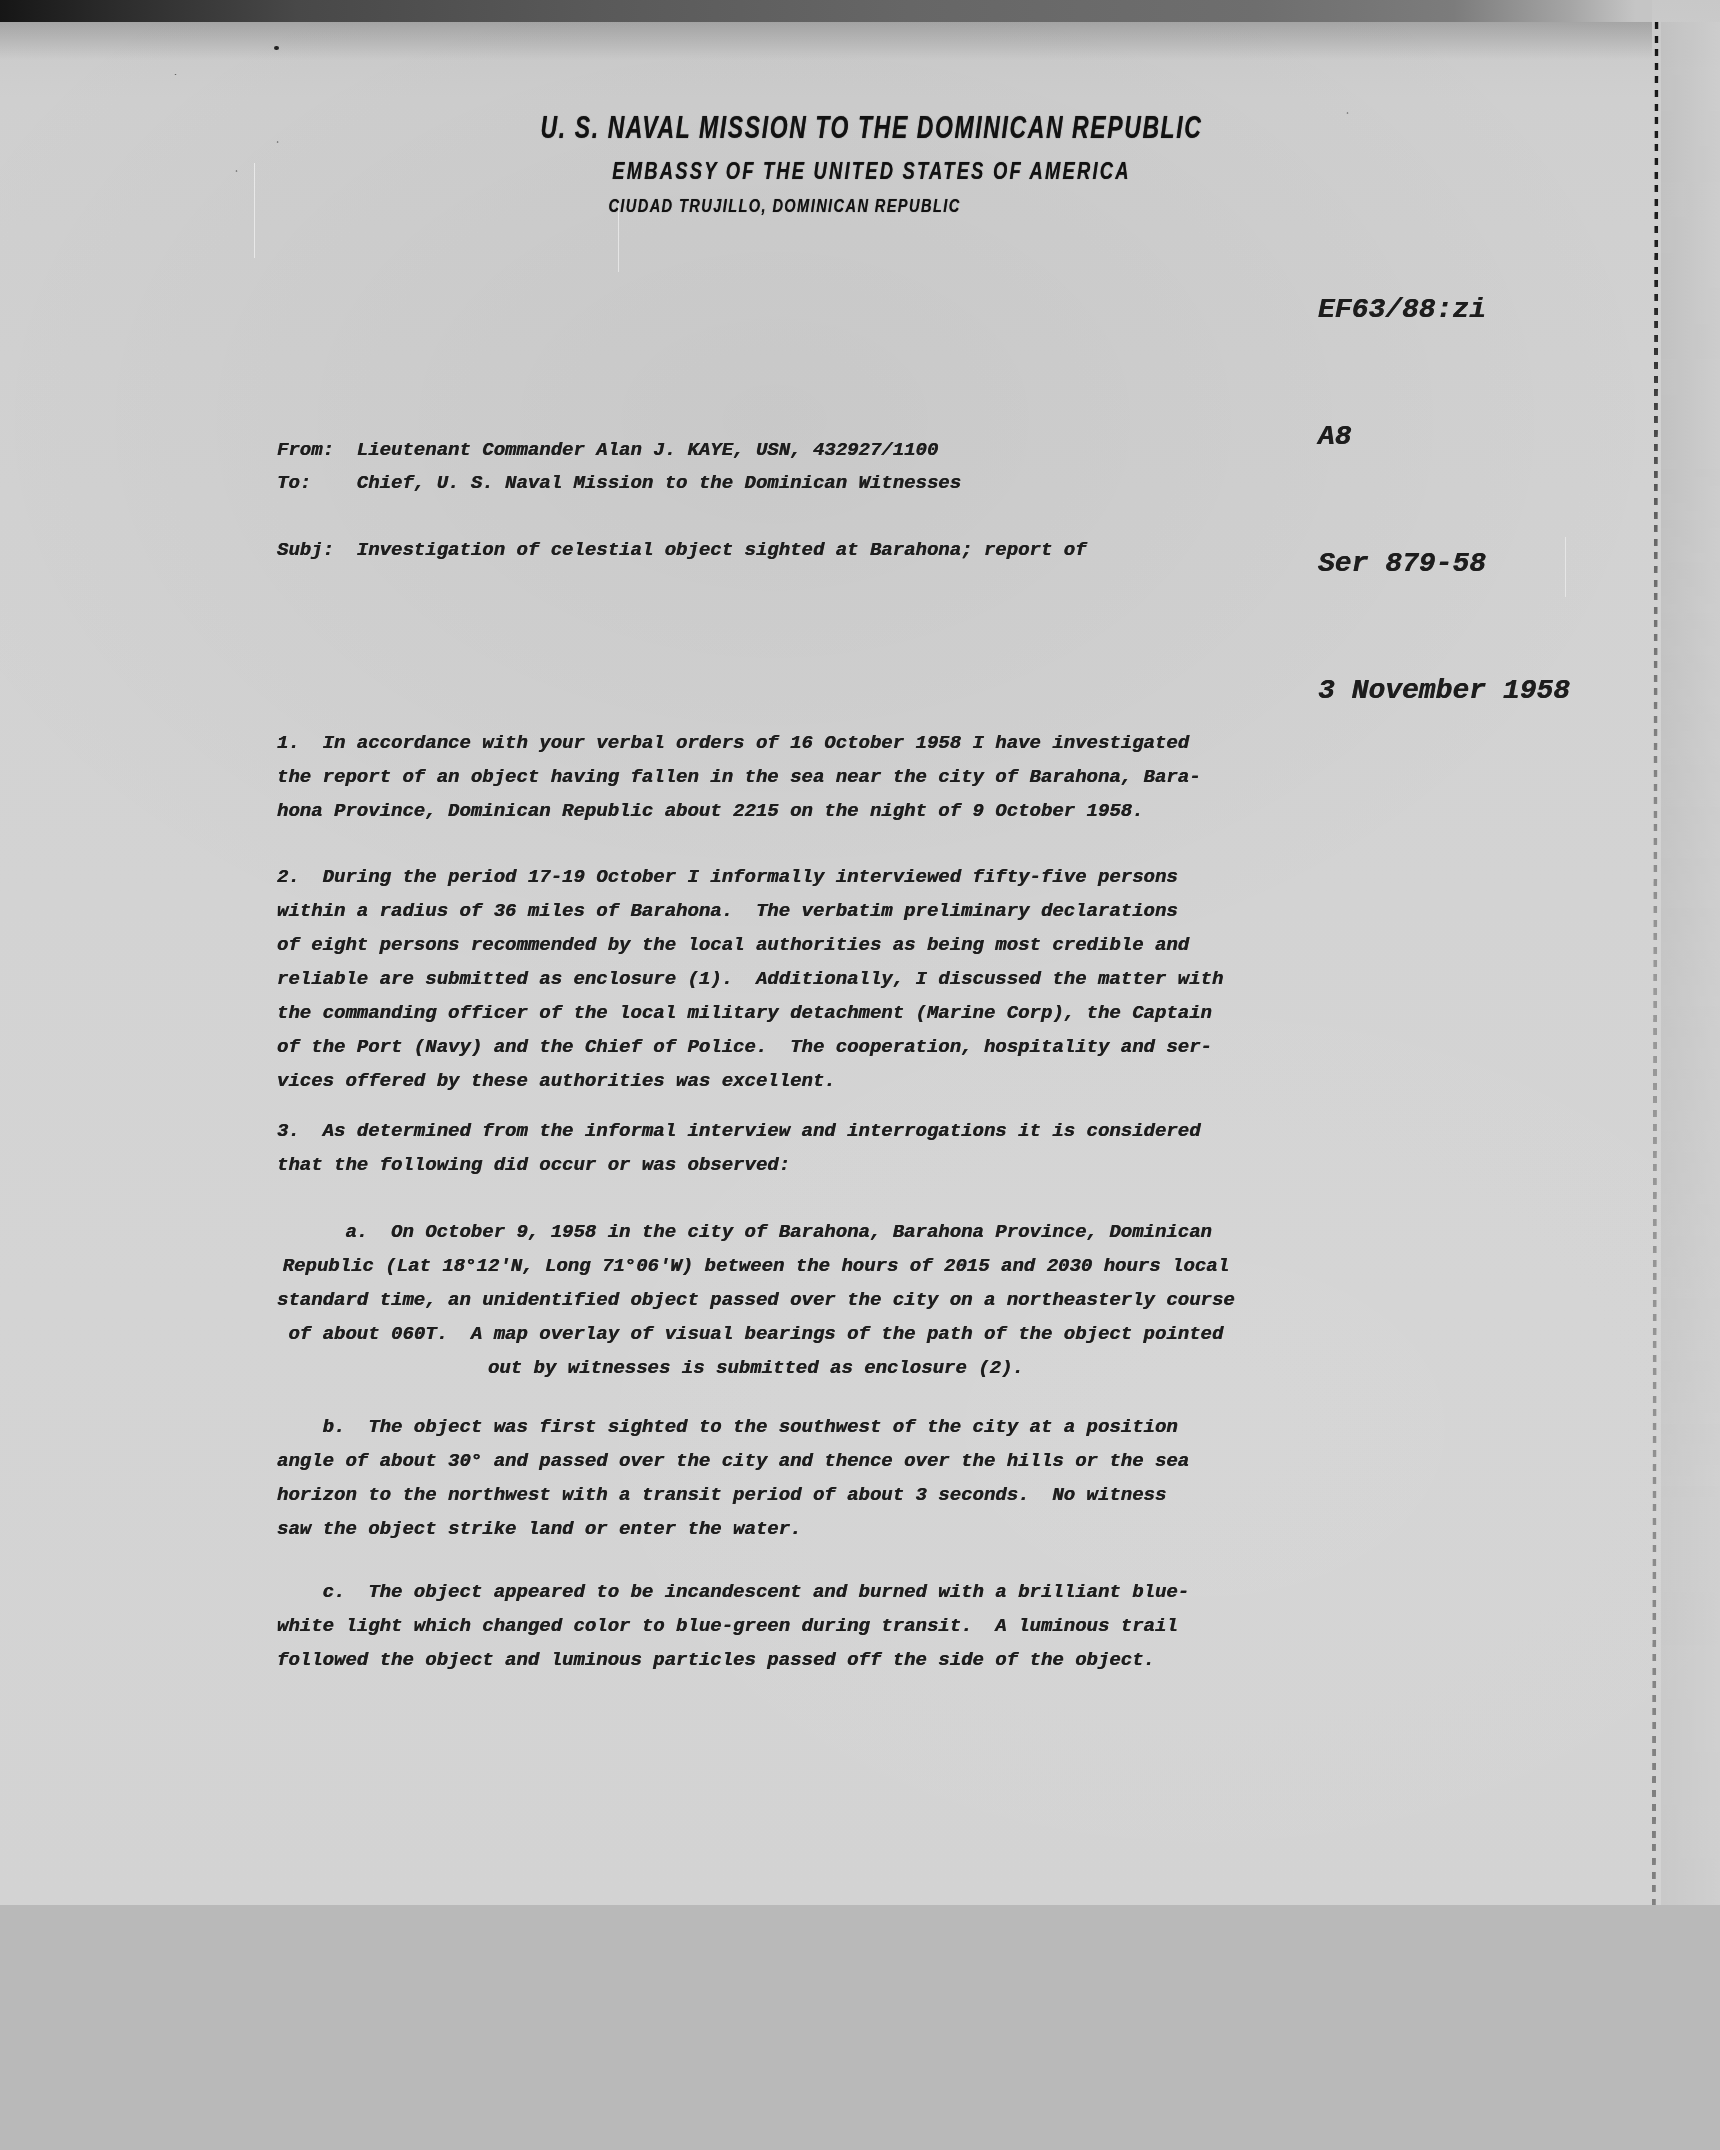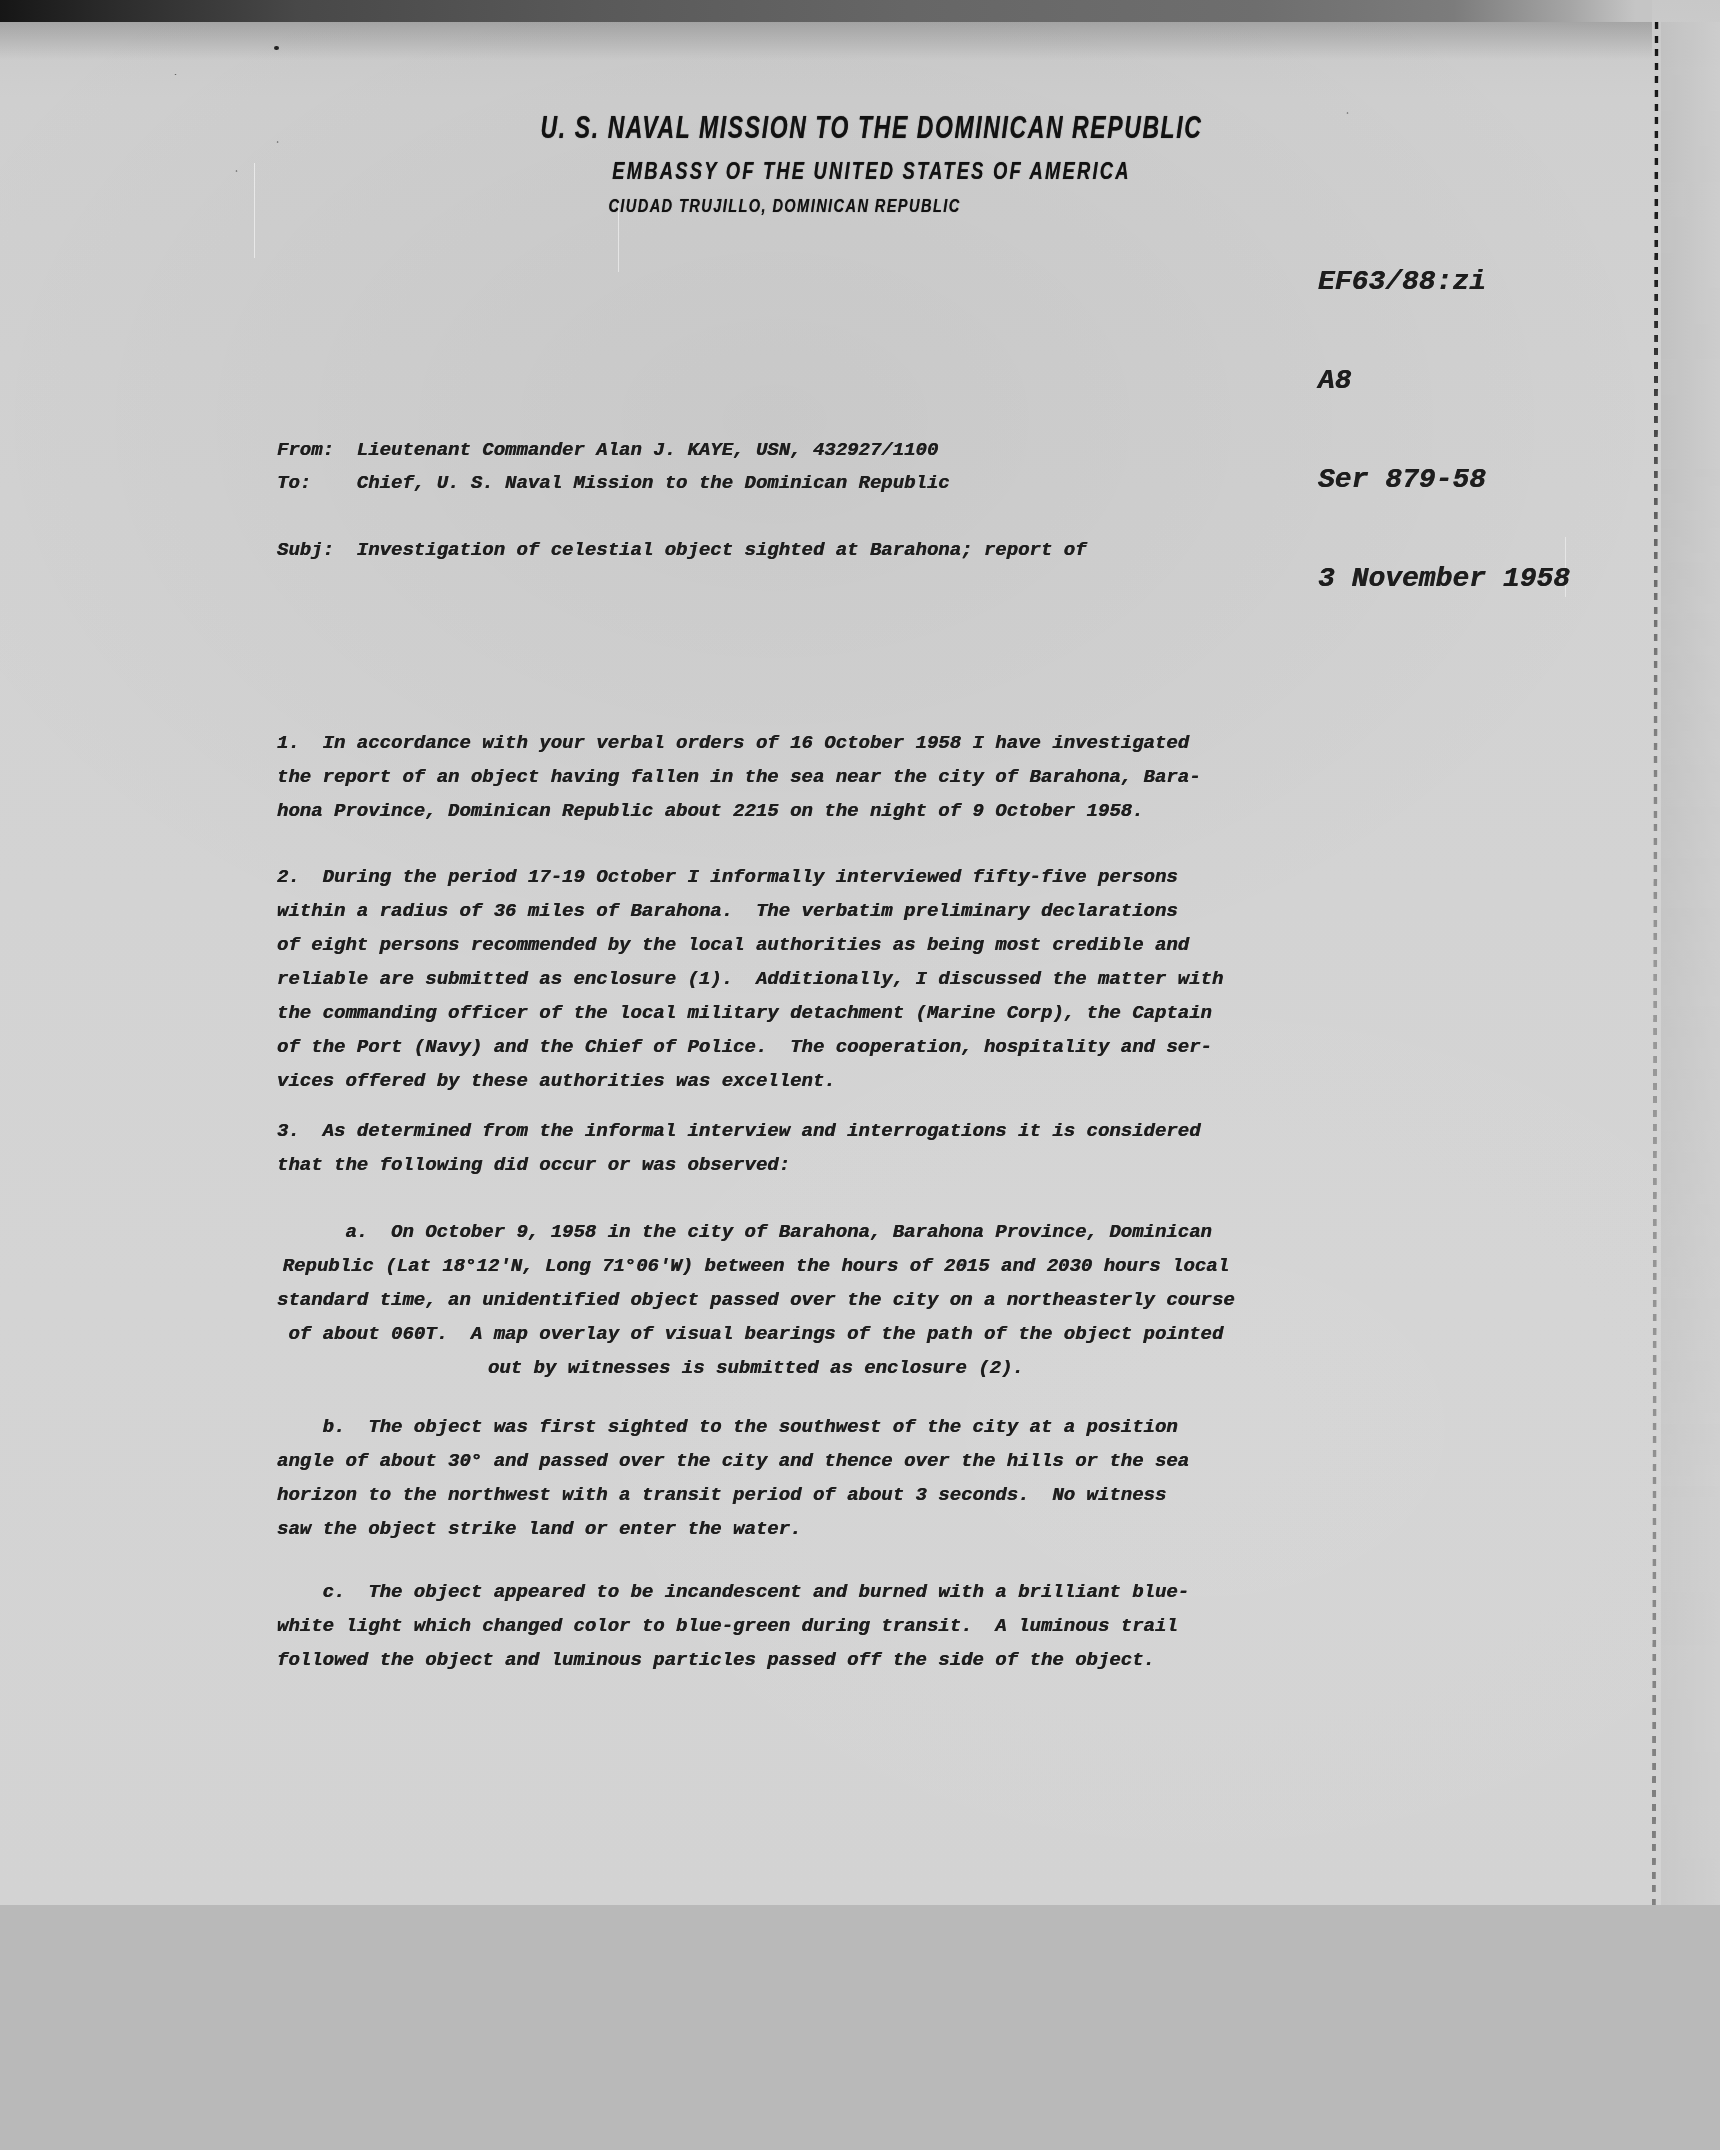--- a/index.html
+++ b/index.html
@@ -107,20 +107,21 @@
     position: absolute; left: -87px; top: 196px; width: 100%;
     font-size: 14.6px; letter-spacing: 1.4px;
     transform: scaleY(1.25); transform-origin: 50% 0;
     text-shadow: 0 0 0.7px rgba(10,10,10,0.65);
   }
   
   .typed, .typed div {
     color: #1d1d1d;
     font-family: "Liberation Mono", "DejaVu Sans Mono", monospace;
     font-weight: 700;
+    margin-top: 28px;
   }
   .typed {
     position: absolute;
     margin: 0;
     white-space: pre;
     font-size: 19px;
     line-height: 34px;
     text-shadow: 0.3px 0.3px 0.5px rgba(25,25,25,0.8), -0.2px -0.2px 0.4px rgba(25,25,25,0.45);
     filter: blur(0.2px);
   }
@@ -161,21 +162,21 @@
   </div>
 
   <div class="typed ref">
     <div>EF63/88:zi</div>
     <div>A8</div>
     <div>Ser 879-58</div>
     <div>3 November 1958</div>
   </div>
 
   <pre class="typed from-line">From:  Lieutenant Commander Alan J. KAYE, USN, 432927/1100</pre>
-  <pre class="typed to-line">To:    Chief, U. S. Naval Mission to the Dominican Republic</pre>
+  <pre class="typed to-line">To:    Chief, U. S. Naval Mission to the Dominican Witnesses</pre>
   <pre class="typed subj-line">Subj:  Investigation of celestial object sighted at Barahona; report of</pre>
 
   <pre class="typed p1">1.  In accordance with your verbal orders of 16 October 1958 I have investigated
 the report of an object having fallen in the sea near the city of Barahona, Bara-
 hona Province, Dominican Republic about 2215 on the night of 9 October 1958.</pre>
   <pre class="typed p2">2.  During the period 17-19 October I informally interviewed fifty-five persons
 within a radius of 36 miles of Barahona.  The verbatim preliminary declarations
 of eight persons recommended by the local authorities as being most credible and
 reliable are submitted as enclosure (1).  Additionally, I discussed the matter with
 the commanding officer of the local military detachment (Marine Corp), the Captain

